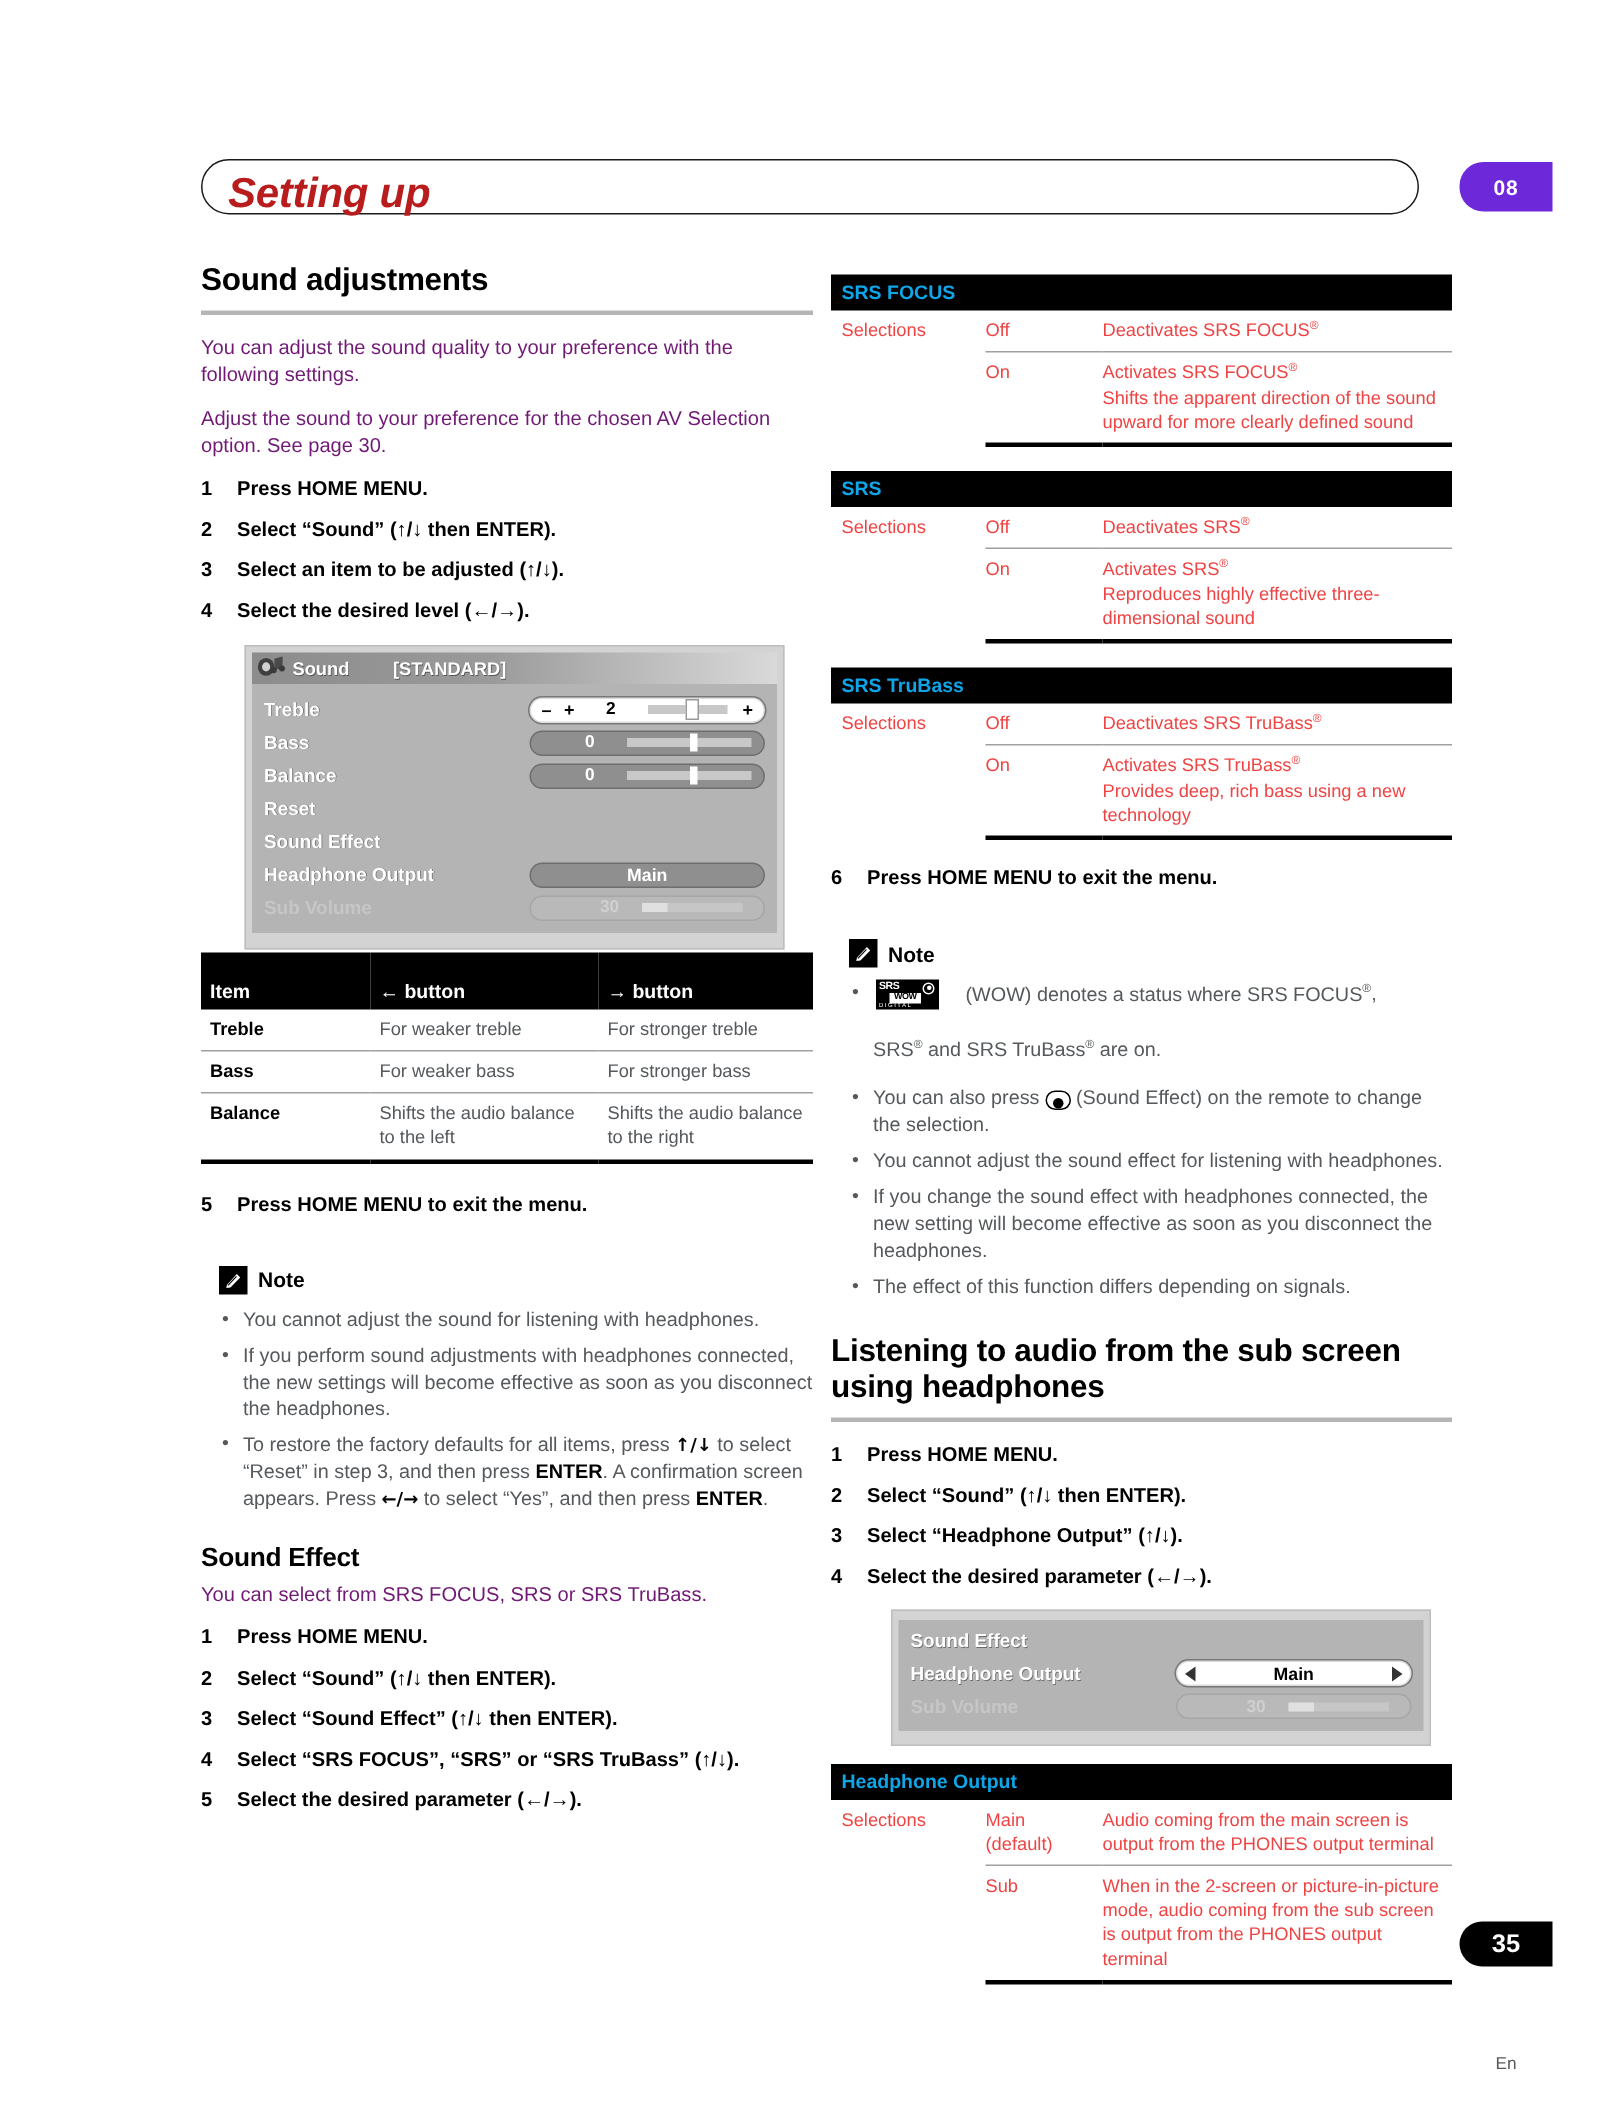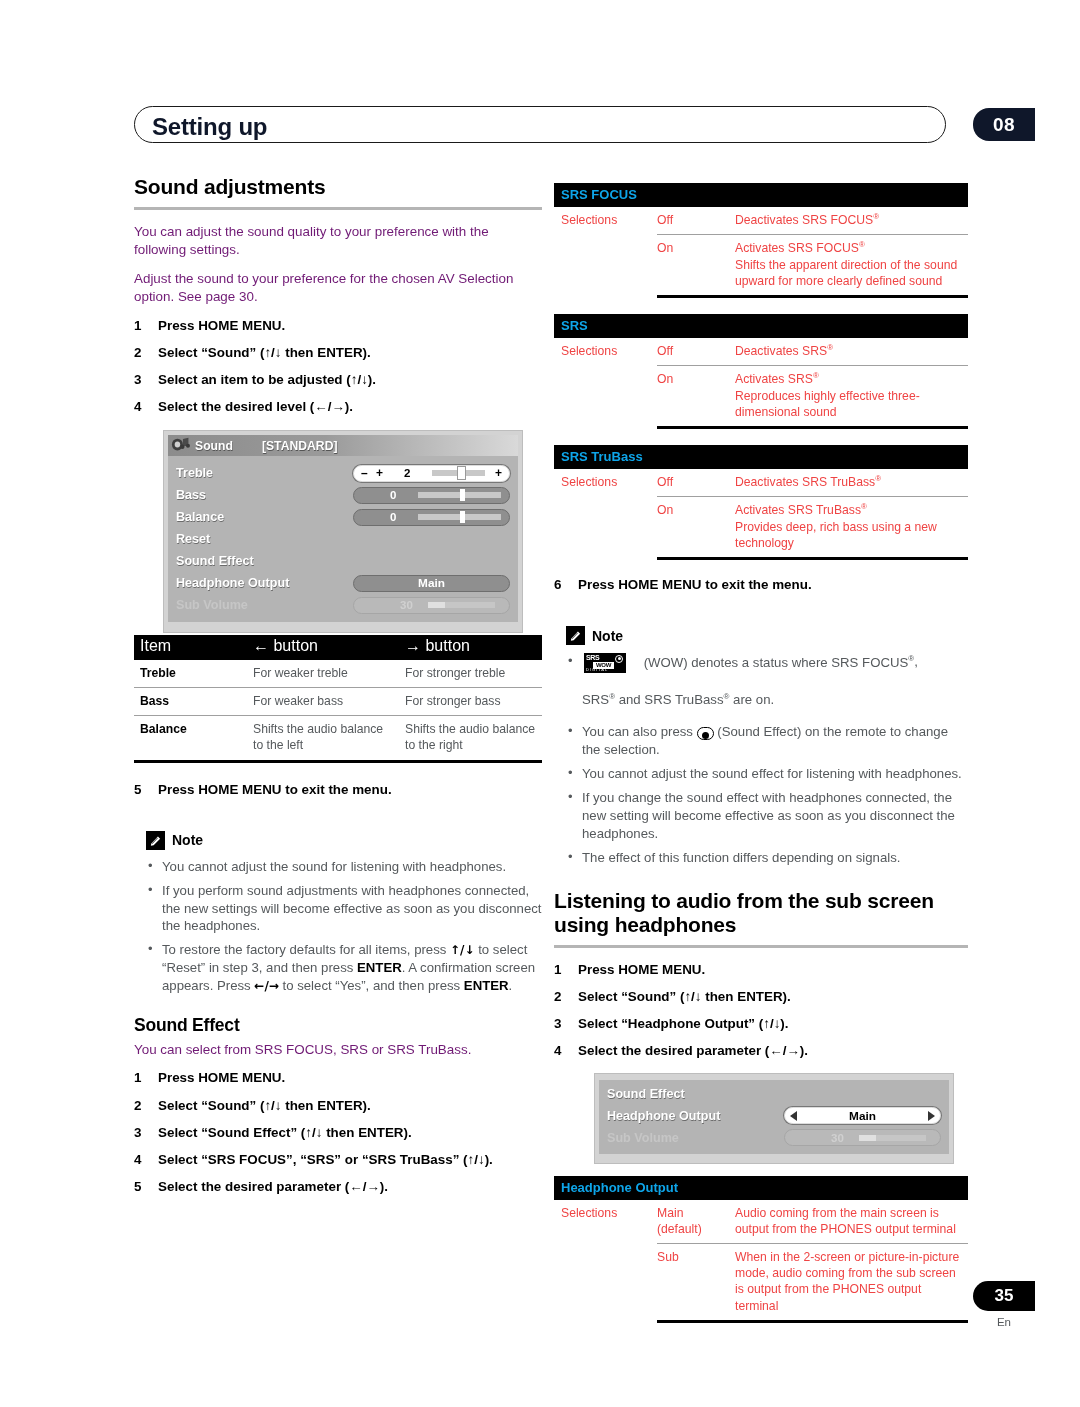--- a/index.html
+++ b/index.html
@@ -25,33 +25,34 @@
     position: absolute;
     left: 0; top: 0;
     width: 812px; height: 37px;
     border: 1.5px solid #1a1a1a;
     border-radius: 19px;
     background: #fff;
   }
   .header-title {
     position: absolute;
     left: 18px; top: 7px;
-    font-size: 24px;
+    font-size: 28px;
     font-weight: bold;
     letter-spacing: -0.2px;
-    color: #0f172a;
+    color: #b91c1c;
+    font-style: italic;
   }
   .chapter-tag {
     position: absolute;
     left: 973px; top: 108px;
     width: 62px; height: 33px;
-    background: #0f172a;
+    background: #6d28d9;
     border-radius: 16px 0 0 16px;
     color: #fff;
-    font-size: 19px;
+    font-size: 14px;
     font-weight: bold;
     display: flex;
     align-items: center;
     justify-content: center;
     letter-spacing: 0.5px;
   }
 
   
   .col-left  { position: absolute; left: 134px; top: 175px; width: 408px; }
   .col-right { position: absolute; left: 554px; top: 183px; width: 414px; }
@@ -189,23 +190,23 @@
   .tri.r { right: 5px; border-top: 5px solid transparent; border-bottom: 5px solid transparent; border-left: 7px solid #333; }
 
   
   table.itemtab {
     width: 408px;
     border-collapse: collapse;
     margin-top: 2px;
   }
   table.itemtab thead th {
     background: #000; color: #fff;
-    font-size: 16px; font-weight: normal;
+    font-size: 13px; font-weight: bold;
     text-align: left;
-    padding: 2px 6px 5px 6px;
+    padding: 18px 6px 5px 6px;
   }
   table.itemtab tbody td {
     font-size: 12.2px;
     color: #55595c;
     padding: 5px 6px 6px 6px;
     border-bottom: 1.6px solid #a0a0a0;
     vertical-align: top;
     line-height: 1.32;
   }
   table.itemtab tbody td.k {
@@ -333,21 +334,21 @@
     left: 973px; top: 1281px;
     width: 62px; height: 30px;
     background: #000;
     border-radius: 15px 0 0 15px;
     color: #fff;
     font-size: 17px; font-weight: bold;
     display: flex; align-items: center; justify-content: center;
   }
   .pg-lang {
     position: absolute;
-    left: 973px; top: 1316px;
+    left: 973px; top: 1370px;
     width: 62px;
     text-align: center;
     font-size: 11.5px;
     color: #55595c;
   }
 </style>
 </head>
 <body>
 
 <div class="page-header">

